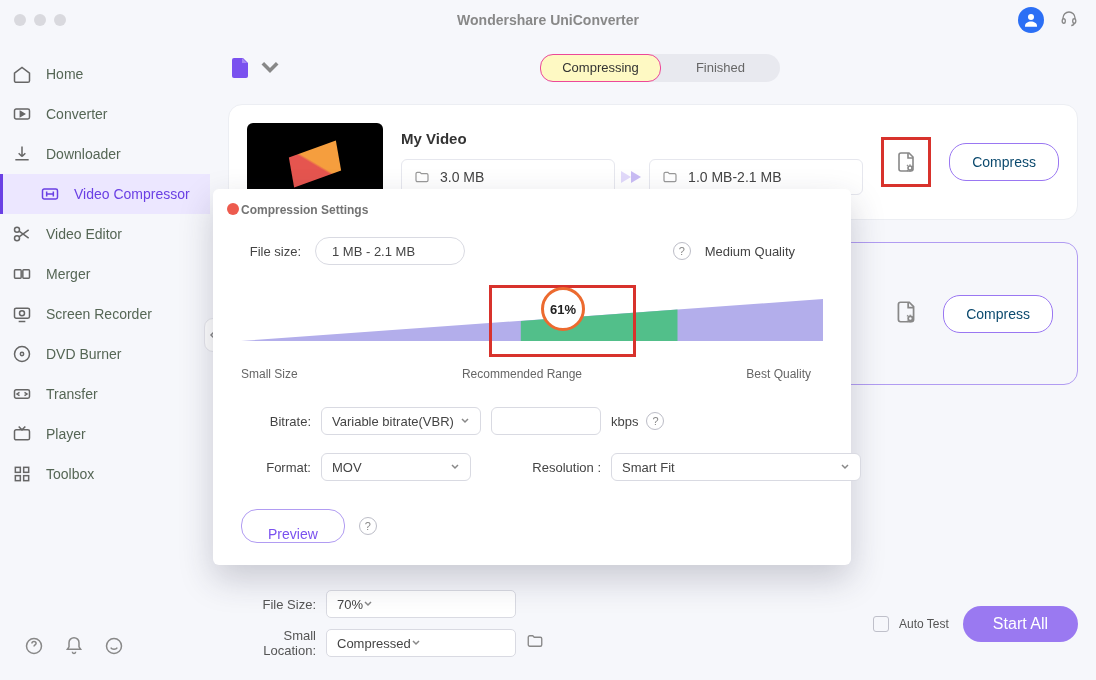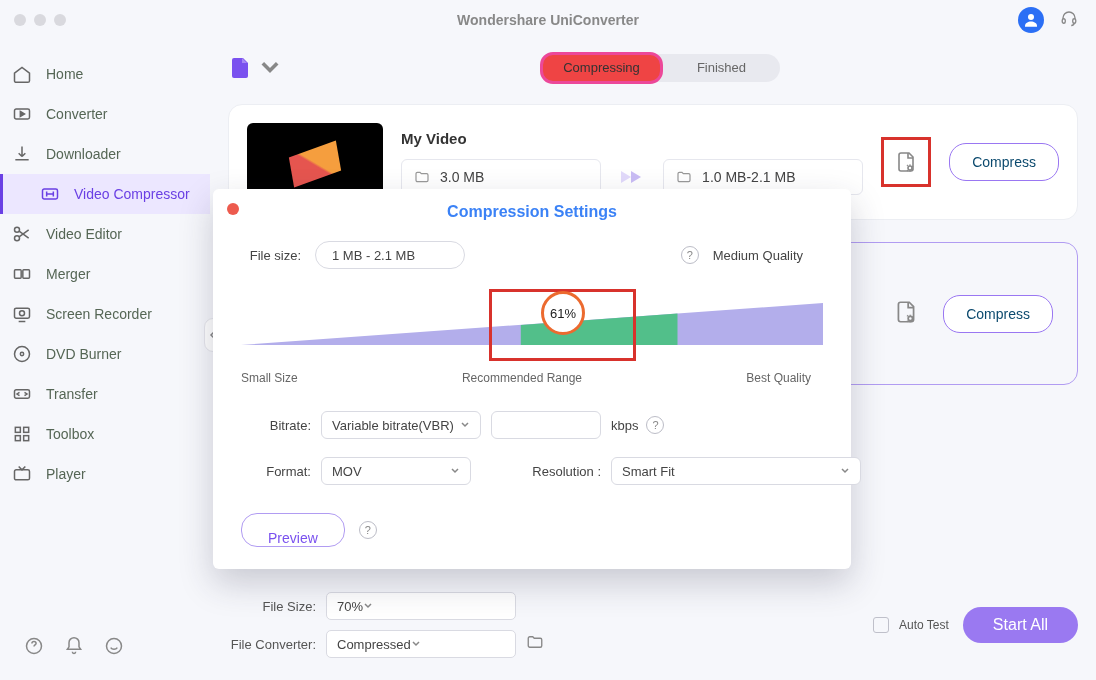--- a/index.html
+++ b/index.html
@@ -20,53 +20,53 @@
   .side-item.active svg{color:#6a40e4}
   .sidebar-bottom{position:absolute;bottom:20px;left:24px;display:flex;gap:20px;color:#888}
   .sidebar-bottom svg{width:20px;height:20px}
   .collapse-handle{position:absolute;top:318px;left:204px;width:18px;height:34px;background:#fff;border:1px solid #e6e6ec;border-radius:10px;display:flex;align-items:center;justify-content:center;color:#888;z-index:1}
   .main{flex:1;position:relative;padding:14px 18px}
   .main-top{display:flex;align-items:center;margin-bottom:22px}
   .add-doc{display:flex;align-items:center;gap:6px;color:#7a51ef}
   .add-doc svg{width:24px;height:24px}
   .seg{margin:0 auto;width:240px;height:28px;background:#e8e9ef;border-radius:14px;display:flex;align-items:center;font-size:13px}
   .seg .tab{flex:1;text-align:center;line-height:26px;border-radius:13px;color:#666}
-  .seg .tab.active{background:#ef4444;color:#333;border:3px solid #ec4899}
+  .seg .tab.active{background:#fef9c3;color:#333;border:1px solid #ec4899}
   .card1{background:#fff;border:1px solid #eceef3;border-radius:14px;padding:18px;display:flex;align-items:center;gap:18px}
   .thumb{width:136px;height:78px;background:#000;border-radius:6px;position:relative;overflow:hidden}
   .thumb::after{content:"";position:absolute;left:50%;top:52%;width:50px;height:30px;background:linear-gradient(45deg,#e5554f 48%,#f59e3e 52%);transform:translate(-50%,-50%) rotate(-20deg) skewX(-10deg)}
   .card1-body{flex:1}
   .video-title{font-weight:600;font-size:15px;margin-bottom:12px}
-  .sizes{display:flex;align-items:center;gap:18px}
+  .sizes{display:flex;align-items:center;gap:4px}
   .size-box{flex:1;border:1px solid #e6e7ee;border-radius:6px;height:36px;display:flex;align-items:center;gap:10px;padding:0 12px;font-size:14px;color:#444}
   .arrow{color:#dcd5ff}
   .settings-btn{width:50px;height:50px;border:3px solid #d8322c;display:flex;align-items:center;justify-content:center;color:#888}
   .compress-btn{height:38px;padding:4px 22px;border:1.5px solid #9a77f2;border-radius:17px;color:#0c4a6e;font-size:14px;background:#fff}
   .card2{margin-top:22px;border:1.5px solid #b19cf2;border-radius:14px;height:143px;display:flex;align-items:center;justify-content:flex-end;gap:24px;padding-right:24px}
   .card2 .doc-icon{color:#888}
   .bottombar{position:absolute;bottom:22px;left:18px;right:18px;display:flex;align-items:center;gap:14px}
   .bb-label{font-size:13px;color:#555;text-align:right;width:88px}
   .bb-select{height:28px;width:190px;border:1px solid #d9dae2;border-radius:5px;background:#fff;display:flex;align-items:center;padding:0 10px;font-size:13px;color:#444}
   .fold-icon{color:#888}
   .autotest{display:flex;align-items:center;gap:10px;font-size:12px;color:#555}
   .checkbox{width:16px;height:16px;border:1.5px solid #bfc0ca;border-radius:3px}
   .start-all{height:36px;padding:0 30px;background:#9a79f1;border:none;border-radius:18px;color:#fff;font-size:16px;font-weight:500}
   
   .modal{position:absolute;left:213px;top:189px;width:638px;background:#fff;border-radius:6px;box-shadow:0 14px 34px rgba(40,40,70,.22);padding:14px 28px 22px;z-index:20}
   .modal-close{width:12px;height:12px;border-radius:50%;background:#ed5b4e;position:absolute;left:14px;top:14px}
-  .modal-title{text-align:center;font-weight:600;font-size:16px;color:#3b82f6}
+  .modal-title{font-weight:600;font-size:12px;color:#737373}
   .row{display:flex;align-items:center;gap:14px;margin-top:20px;font-size:13px;color:#444}
   .row .lbl{width:60px;text-align:right}
   .pill{height:28px;border:1px solid #d9dae2;border-radius:14px;padding:0 16px;display:flex;align-items:center;font-size:13px}
   .help{width:18px;height:18px;border:1.5px solid #bcbdc7;border-radius:50%;display:flex;align-items:center;justify-content:center;font-size:11px;color:#888}
   .slider-area{position:relative;height:96px;margin-top:20px}
   .wedge{position:absolute;left:0;top:14px;width:100%;height:42px}
   .wedge svg{width:100%;height:42px}
   .rec-box{position:absolute;left:248px;top:0;width:147px;height:72px;border:3px solid #d8322c}
-  .handle{position:absolute;left:300px;top:2px;width:44px;height:44px;border:3px solid #ec6a2f;border-radius:50%;background:#fff;display:flex;align-items:center;justify-content:center;font-size:13px;font-weight:400;color:#222}
+  .handle{position:absolute;left:300px;top:2px;width:44px;height:44px;border:3px solid #ec6a2f;border-radius:50%;background:#fff;display:flex;align-items:center;justify-content:center;font-size:13px;font-weight:700;color:#222}
   .slider-labels{position:absolute;bottom:0;left:0;right:12px;display:flex;justify-content:space-between;font-size:12px;color:#666}
   .form-grid{display:grid;grid-template-columns:70px 160px 110px 70px 170px;row-gap:18px;column-gap:10px;align-items:center;margin-top:26px;font-size:13px;color:#444}
   .fg-label{text-align:right}
   .select{height:28px;border:1px solid #d9dae2;border-radius:6px;display:flex;align-items:center;justify-content:space-between;padding:0 10px;background:#fff}
   .input{height:28px;border:1px solid #d9dae2;border-radius:6px;padding:0 8px;background:#fff}
   .modal-footer{display:flex;align-items:center;justify-content:space-between;margin-top:28px}
   .foot-left{display:flex;align-items:center;gap:14px}
   .btn-outline{height:32px;padding:16px 26px;border:1.5px solid #b19cf2;border-radius:16px;color:#7a51ef;background:#fff;font-size:14px}
   .btn-primary{height:32px;padding:0 34px;border:none;border-radius:16px;background:#8e66ee;color:#fff;font-size:14px}
   .chev{width:10px;height:10px}
@@ -160,33 +160,33 @@
       </div>
     <div class="side-item">
         <svg viewBox="0 0 24 24" fill="none" stroke="currentColor" stroke-width="1.8">
           <rect x="3" y="7" width="18" height="10" rx="2"></rect>
           <path d="M9 10l-3 2 3 2M15 10l3 2-3 2"></path>
         </svg>
         <span>Transfer</span>
       </div>
     <div class="side-item">
         <svg viewBox="0 0 24 24" fill="none" stroke="currentColor" stroke-width="1.8">
+          <rect x="3" y="7" width="18" height="12" rx="2"></rect>
+          <path d="M8 3l4 4 4-4"></path>
+        </svg>
+        <span>Player</span>
+      </div>
+    <div class="side-item">
+        <svg viewBox="0 0 24 24" fill="none" stroke="currentColor" stroke-width="1.8">
           <rect x="4" y="4" width="6" height="6"></rect>
           <rect x="14" y="4" width="6" height="6"></rect>
           <rect x="4" y="14" width="6" height="6"></rect>
           <rect x="14" y="14" width="6" height="6"></rect>
         </svg>
         <span>Toolbox</span>
-      </div>
-    <div class="side-item">
-        <svg viewBox="0 0 24 24" fill="none" stroke="currentColor" stroke-width="1.8">
-          <rect x="3" y="7" width="18" height="12" rx="2"></rect>
-          <path d="M8 3l4 4 4-4"></path>
-        </svg>
-        <span>Player</span>
       </div>
 
     <div class="sidebar-bottom">
       <span><svg viewBox="0 0 24 24" fill="none" stroke="currentColor" stroke-width="1.8">
             <circle cx="12" cy="12" r="9"></circle>
             <path d="M9.5 9a2.5 2.5 0 115 0c0 1.5-2.5 2-2.5 3.5M12 17h.01"></path>
           </svg></span>
       <span><svg viewBox="0 0 24 24" fill="none" stroke="currentColor" stroke-width="1.8">
             <path d="M6 8a6 6 0 0112 0v5l2 3H4l2-3zM10 19a2 2 0 004 0"></path>
           </svg></span>
@@ -273,21 +273,21 @@
         <div style="display:flex;align-items:center;gap:10px">
           <span class="bb-label">File Size:</span>
           <div class="bb-select">
               <span>70%</span>
               <svg class="chev" viewBox="0 0 10 10" fill="none" stroke="#888" stroke-width="1.5">
                 <path d="M2 3l3 3 3-3"></path>
               </svg>
             </div>
         </div>
         <div style="display:flex;align-items:center;gap:10px">
-          <span class="bb-label">File Converter:</span>
+          <span class="bb-label">Small Location:</span>
           <div class="bb-select">
               <span>Compressed</span>
               <svg class="chev" viewBox="0 0 10 10" fill="none" stroke="#888" stroke-width="1.5">
                 <path d="M2 3l3 3 3-3"></path>
               </svg>
             </div>
           <span class="fold-icon"><svg width="18" height="18" viewBox="0 0 24 24" fill="none" stroke="currentColor" stroke-width="1.8">
                 <path d="M3 7a2 2 0 012-2h4l2 2h8a2 2 0 012 2v8a2 2 0 01-2 2H5a2 2 0 01-2-2z"></path>
               </svg></span>
         </div>
@@ -306,21 +306,21 @@
   <div class="modal-close"></div>
   <div class="modal-title">Compression Settings</div>
 
   <div class="row">
     <span class="lbl">File size:</span>
     <div class="pill" style="width:150px">
         <span>1 MB - 2.1 MB</span>
       </div>
     <div style="flex:1"></div>
     <span class="help">?</span>
-    <span style="margin-right:20px">Medium Quality</span>
+    <span style="margin-right:28px">Medium Quality</span>
   </div>
 
   <div class="slider-area">
     <div class="wedge">
       <svg viewBox="0 0 520 42" preserveAspectRatio="none">
         <polygon points="0,42 520,0 520,42" fill="#b3aeeb"></polygon>
         <polygon points="250,22 390,10.5 390,42 250,42" fill="#52bf8a"></polygon>
       </svg>
     </div>
     <div class="rec-box"></div>

